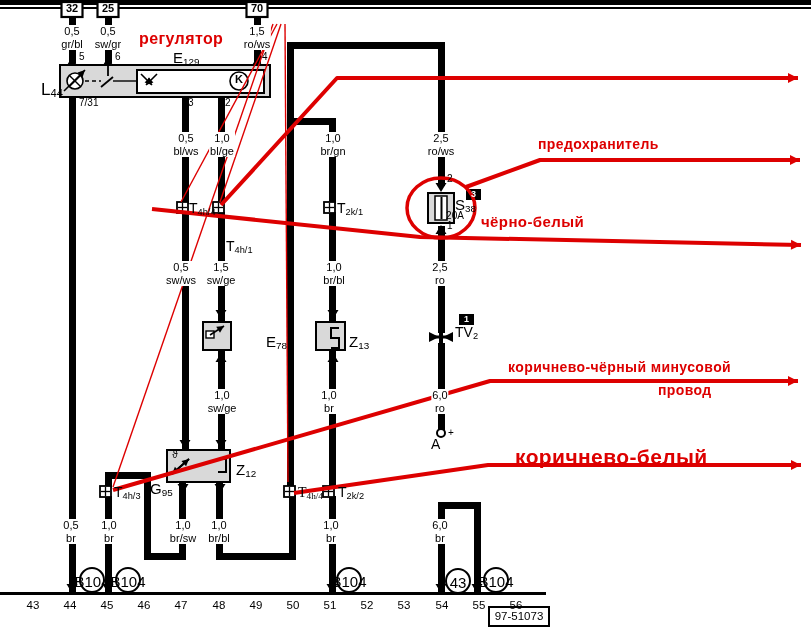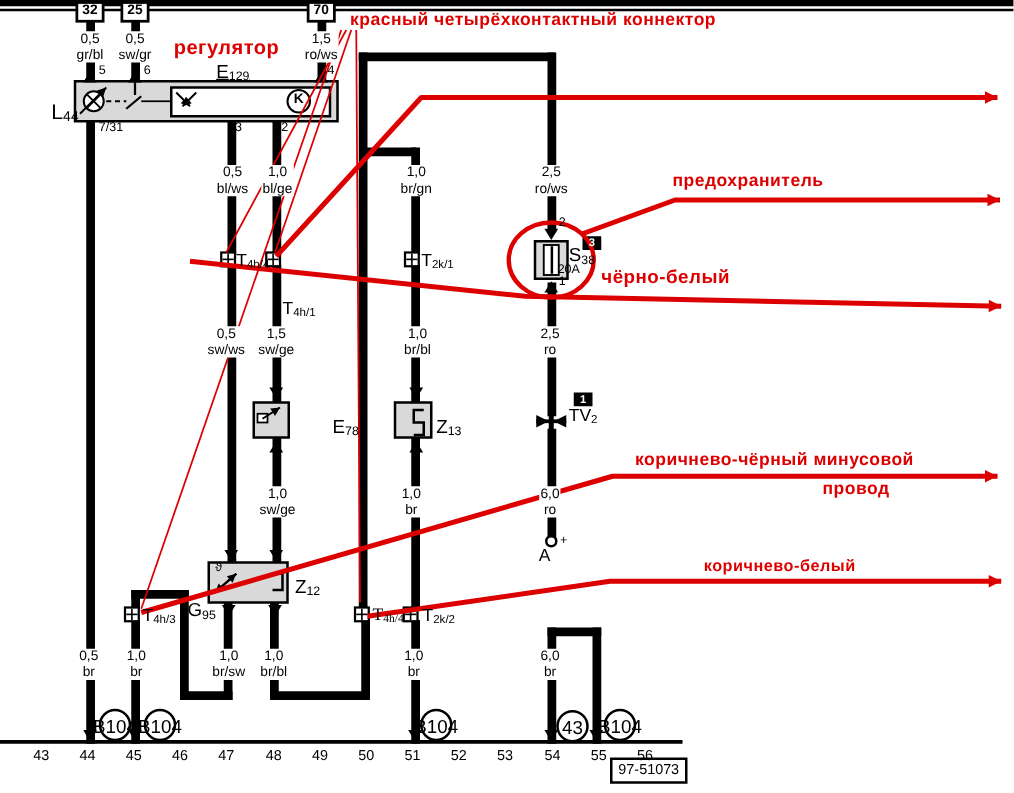--- a/index.html
+++ b/index.html
@@ -223,21 +223,20 @@
       <div class="t ctr s12" style="left: 181px; top: 599px;"><span>47</span></div>
       <div class="t ctr s12" style="left: 219px; top: 599px;"><span>48</span></div>
       <div class="t ctr s12" style="left: 256px; top: 599px;"><span>49</span></div>
       <div class="t ctr s12" style="left: 293px; top: 599px;"><span>50</span></div>
       <div class="t ctr s12" style="left: 330px; top: 599px;"><span>51</span></div>
       <div class="t ctr s12" style="left: 367px; top: 599px;"><span>52</span></div>
       <div class="t ctr s12" style="left: 404px; top: 599px;"><span>53</span></div>
       <div class="t ctr s12" style="left: 442px; top: 599px;"><span>54</span></div>
       <div class="t ctr s12" style="left: 479px; top: 599px;"><span>55</span></div>
       <div class="t ctr s12" style="left: 516px; top: 599px;"><span>56</span></div>
-      <div class="t red" style="left: 280px; top: 8px; font-size: 14px;"><span>красный четырёхконтактный коннектор</span></div>
       <div class="t red" style="left: 139px; top: 30px; font-size: 16px;"><span>регулятор</span></div>
       <div class="t red" style="left: 538px; top: 137px; font-size: 14px;"><span>предохранитель</span></div>
       <div class="t red" style="left: 481px; top: 214px; font-size: 15px;"><span>чёрно-белый</span></div>
       <div class="t red" style="left: 508px; top: 360px; font-size: 14px;"><span>коричнево-чёрный минусовой</span></div>
       <div class="t red" style="left: 658px; top: 383px; font-size: 14px;"><span>провод</span></div>
-      <div class="t red" style="left: 515px; top: 446px; font-size: 13px; margin-left: 48px;"><span>коричнево-белый</span></div>
+      <div class="t red" style="left: 515px; top: 446px; font-size: 21px;"><span>коричнево-белый</span></div>
     </div>
 </div>
 
 </body></html>

